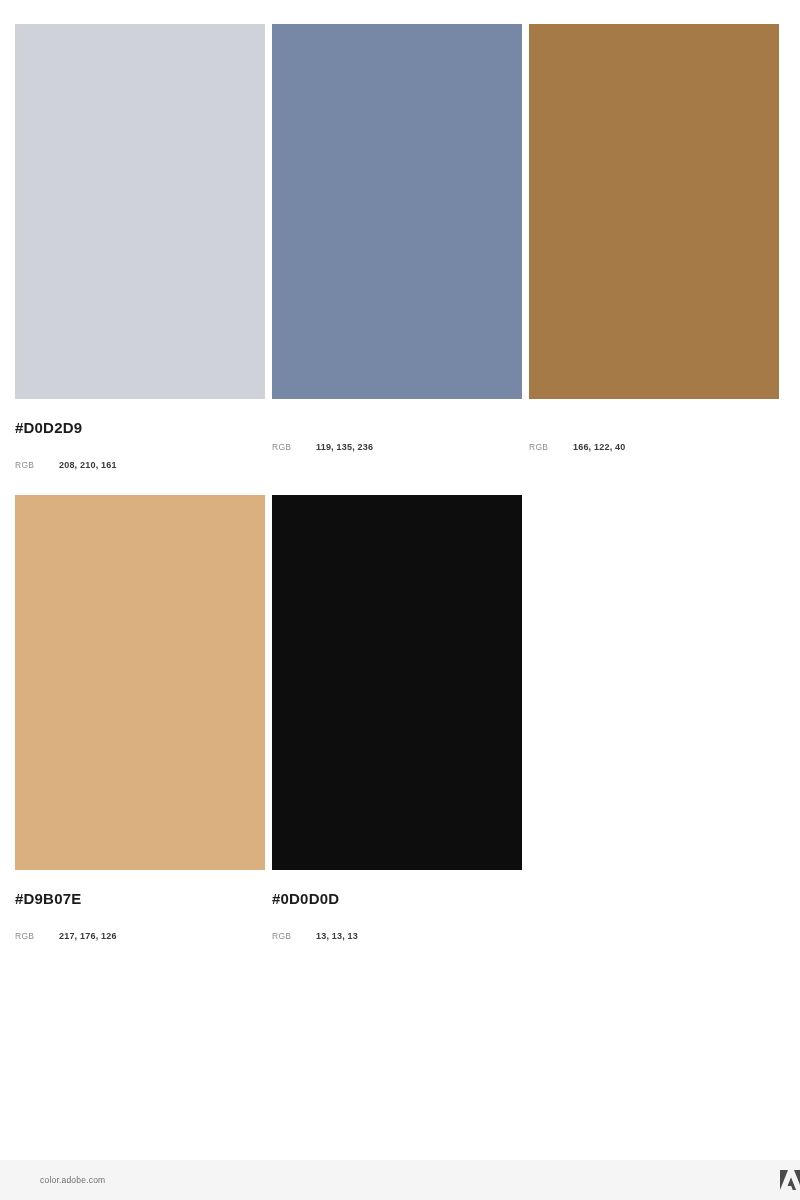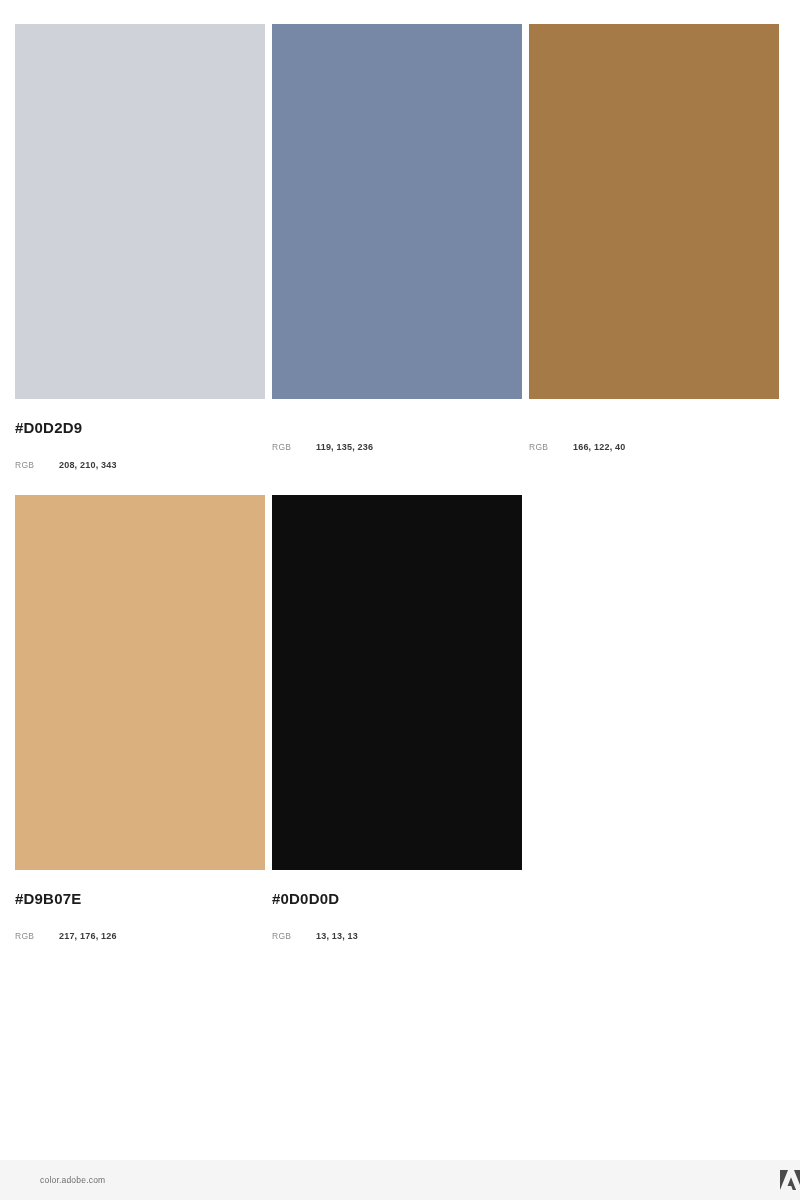--- a/index.html
+++ b/index.html
@@ -127,21 +127,21 @@
   <div class="swatch-grid">
 
     <div class="swatch-row">
 
       <div class="swatch-cell">
         <div class="swatch-chip" style="background-color: rgb(208, 210, 217);"></div>
         <div class="swatch-meta">
           <div class="swatch-hex">#D0D2D9</div>
           <div class="swatch-rgb-line">
             <span class="swatch-rgb-label">RGB</span>
-            <span class="swatch-rgb-value">208, 210, 343</span>
+            <span class="swatch-rgb-value">208, 210, 161</span>
           </div>
         </div>
       </div>
 
       <div class="swatch-cell">
         <div class="swatch-chip" style="background-color: rgb(119, 135, 166);"></div>
         <div class="swatch-meta">
           <div class="swatch-rgb-line">
             <span class="swatch-rgb-label">RGB</span>
             <span class="swatch-rgb-value">119, 135, 236</span>

